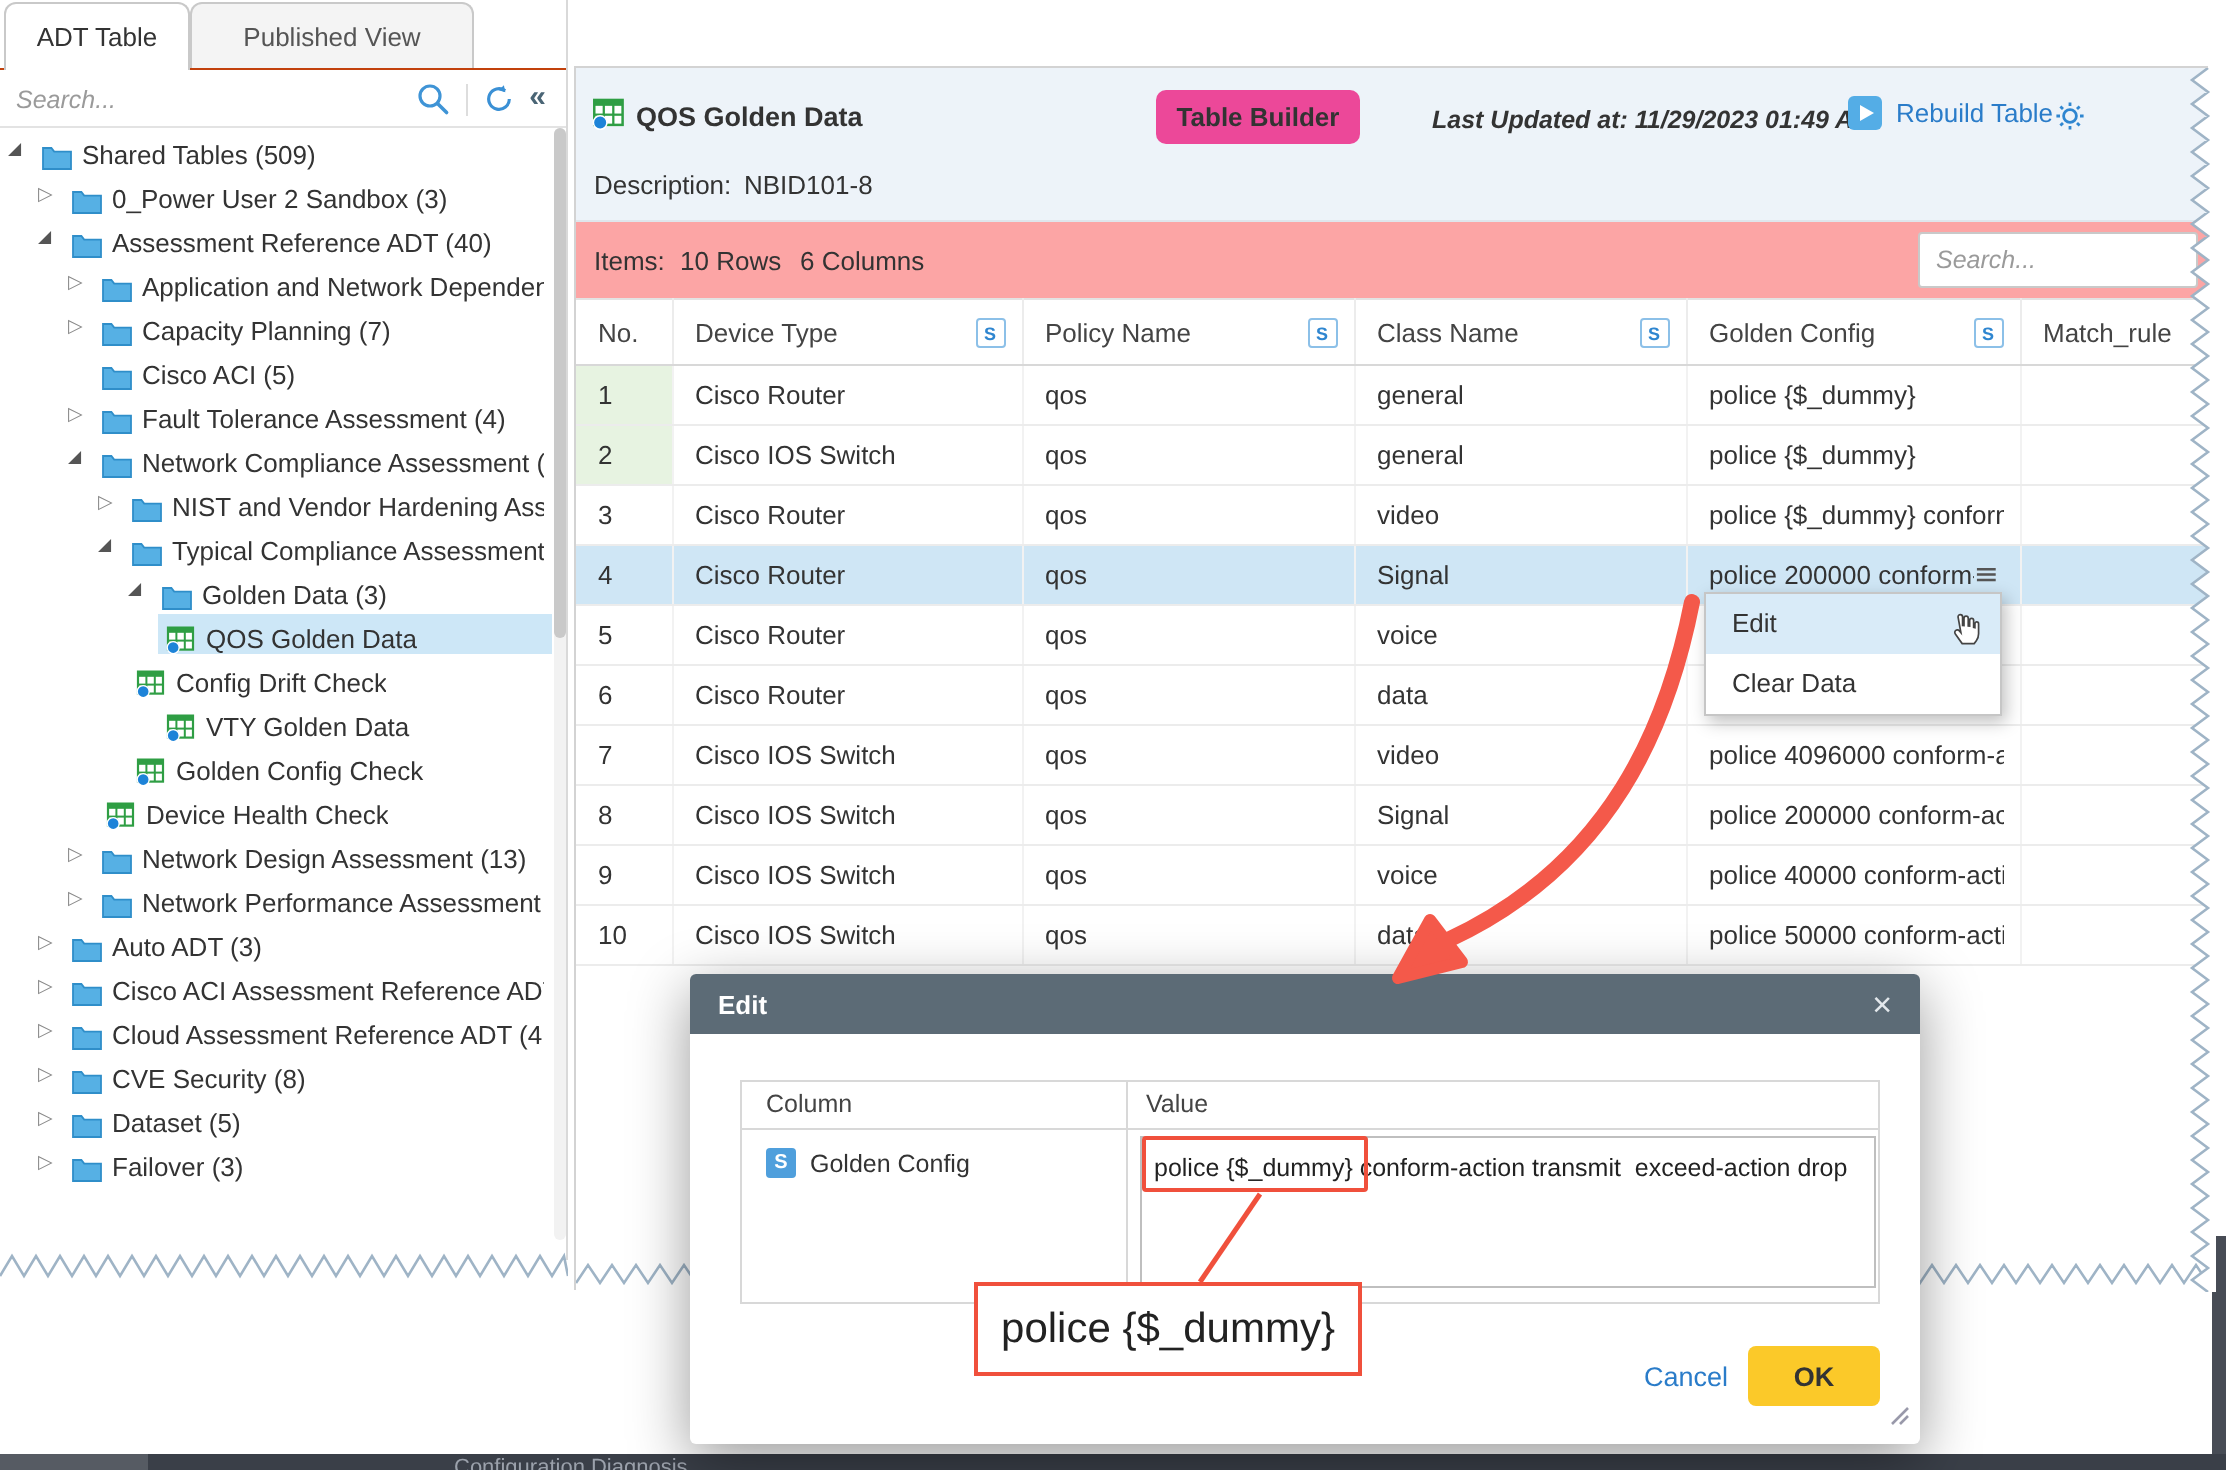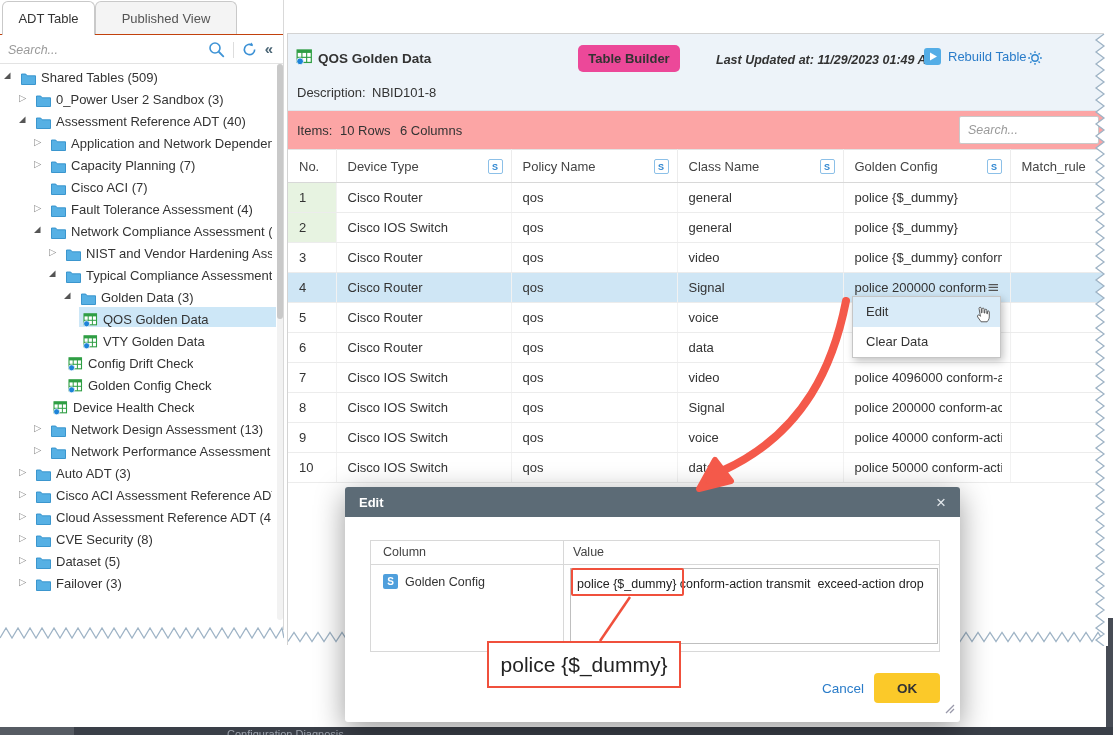--- a/index.html
+++ b/index.html
@@ -206,21 +206,21 @@
           </span>
         </div>
         <div class="tree-item" style="padding-left: 34px;">
           <span class="arrow none"></span>
           <span class="row-content">
             <span class="ticon">
               <svg width="15" height="13" viewBox="0 0 15 13">
                 <path d="M0.5 2 h4.2 l1.4 1.8 h8.4 v8.7 h-14 z" fill="#56b0e4" stroke="#2f8ec9" stroke-width="0.9"></path>
               </svg>
             </span>
-            <span class="tlabel">Cisco ACI (7)</span>
+            <span class="tlabel">Cisco ACI (5)</span>
           </span>
         </div>
         <div class="tree-item" style="padding-left: 34px;">
           <span class="arrow collapsed">▷</span>
           <span class="row-content">
             <span class="ticon">
               <svg width="15" height="13" viewBox="0 0 15 13">
                 <path d="M0.5 2 h4.2 l1.4 1.8 h8.4 v8.7 h-14 z" fill="#56b0e4" stroke="#2f8ec9" stroke-width="0.9"></path>
               </svg>
             </span>
@@ -279,48 +279,48 @@
                 <rect x="1" y="0.8" width="12.5" height="2.6" fill="#2f9e44"></rect>
                 <line x1="5.2" y1="1" x2="5.2" y2="11.8" stroke="#2f9e44" stroke-width="1"></line>
                 <line x1="9.4" y1="1" x2="9.4" y2="11.8" stroke="#2f9e44" stroke-width="1"></line>
                 <line x1="1" y1="7.3" x2="13.5" y2="7.3" stroke="#2f9e44" stroke-width="1"></line>
                 <circle cx="3.6" cy="10.8" r="3" fill="#1d83d8" stroke="#fff" stroke-width="0.7"></circle>
               </svg>
             </span>
             <span class="tlabel">QOS Golden Data</span>
           </span>
         </div>
-        <div class="tree-item" style="padding-left: 79px;">
+        <div class="tree-item" style="padding-left: 64px;">
           <span class="row-content">
             <span class="ticon">
               <svg width="15" height="14" viewBox="0 0 15 14">
                 <rect x="1" y="0.8" width="12.5" height="11" fill="#fff" stroke="#2f9e44" stroke-width="1.1"></rect>
                 <rect x="1" y="0.8" width="12.5" height="2.6" fill="#2f9e44"></rect>
                 <line x1="5.2" y1="1" x2="5.2" y2="11.8" stroke="#2f9e44" stroke-width="1"></line>
                 <line x1="9.4" y1="1" x2="9.4" y2="11.8" stroke="#2f9e44" stroke-width="1"></line>
                 <line x1="1" y1="7.3" x2="13.5" y2="7.3" stroke="#2f9e44" stroke-width="1"></line>
                 <circle cx="3.6" cy="10.8" r="3" fill="#1d83d8" stroke="#fff" stroke-width="0.7"></circle>
               </svg>
             </span>
-            <span class="tlabel">VTY Golden Data</span>
-          </span>
-        </div>
-        <div class="tree-item" style="padding-left: 64px;">
+            <span class="tlabel">Config Drift Check</span>
+          </span>
+        </div>
+        <div class="tree-item" style="padding-left: 79px;">
           <span class="row-content">
             <span class="ticon">
               <svg width="15" height="14" viewBox="0 0 15 14">
                 <rect x="1" y="0.8" width="12.5" height="11" fill="#fff" stroke="#2f9e44" stroke-width="1.1"></rect>
                 <rect x="1" y="0.8" width="12.5" height="2.6" fill="#2f9e44"></rect>
                 <line x1="5.2" y1="1" x2="5.2" y2="11.8" stroke="#2f9e44" stroke-width="1"></line>
                 <line x1="9.4" y1="1" x2="9.4" y2="11.8" stroke="#2f9e44" stroke-width="1"></line>
                 <line x1="1" y1="7.3" x2="13.5" y2="7.3" stroke="#2f9e44" stroke-width="1"></line>
                 <circle cx="3.6" cy="10.8" r="3" fill="#1d83d8" stroke="#fff" stroke-width="0.7"></circle>
               </svg>
             </span>
-            <span class="tlabel">Config Drift Check</span>
+            <span class="tlabel">VTY Golden Data</span>
           </span>
         </div>
         <div class="tree-item" style="padding-left: 64px;">
           <span class="row-content">
             <span class="ticon">
               <svg width="15" height="14" viewBox="0 0 15 14">
                 <rect x="1" y="0.8" width="12.5" height="11" fill="#fff" stroke="#2f9e44" stroke-width="1.1"></rect>
                 <rect x="1" y="0.8" width="12.5" height="2.6" fill="#2f9e44"></rect>
                 <line x1="5.2" y1="1" x2="5.2" y2="11.8" stroke="#2f9e44" stroke-width="1"></line>
                 <line x1="9.4" y1="1" x2="9.4" y2="11.8" stroke="#2f9e44" stroke-width="1"></line>

